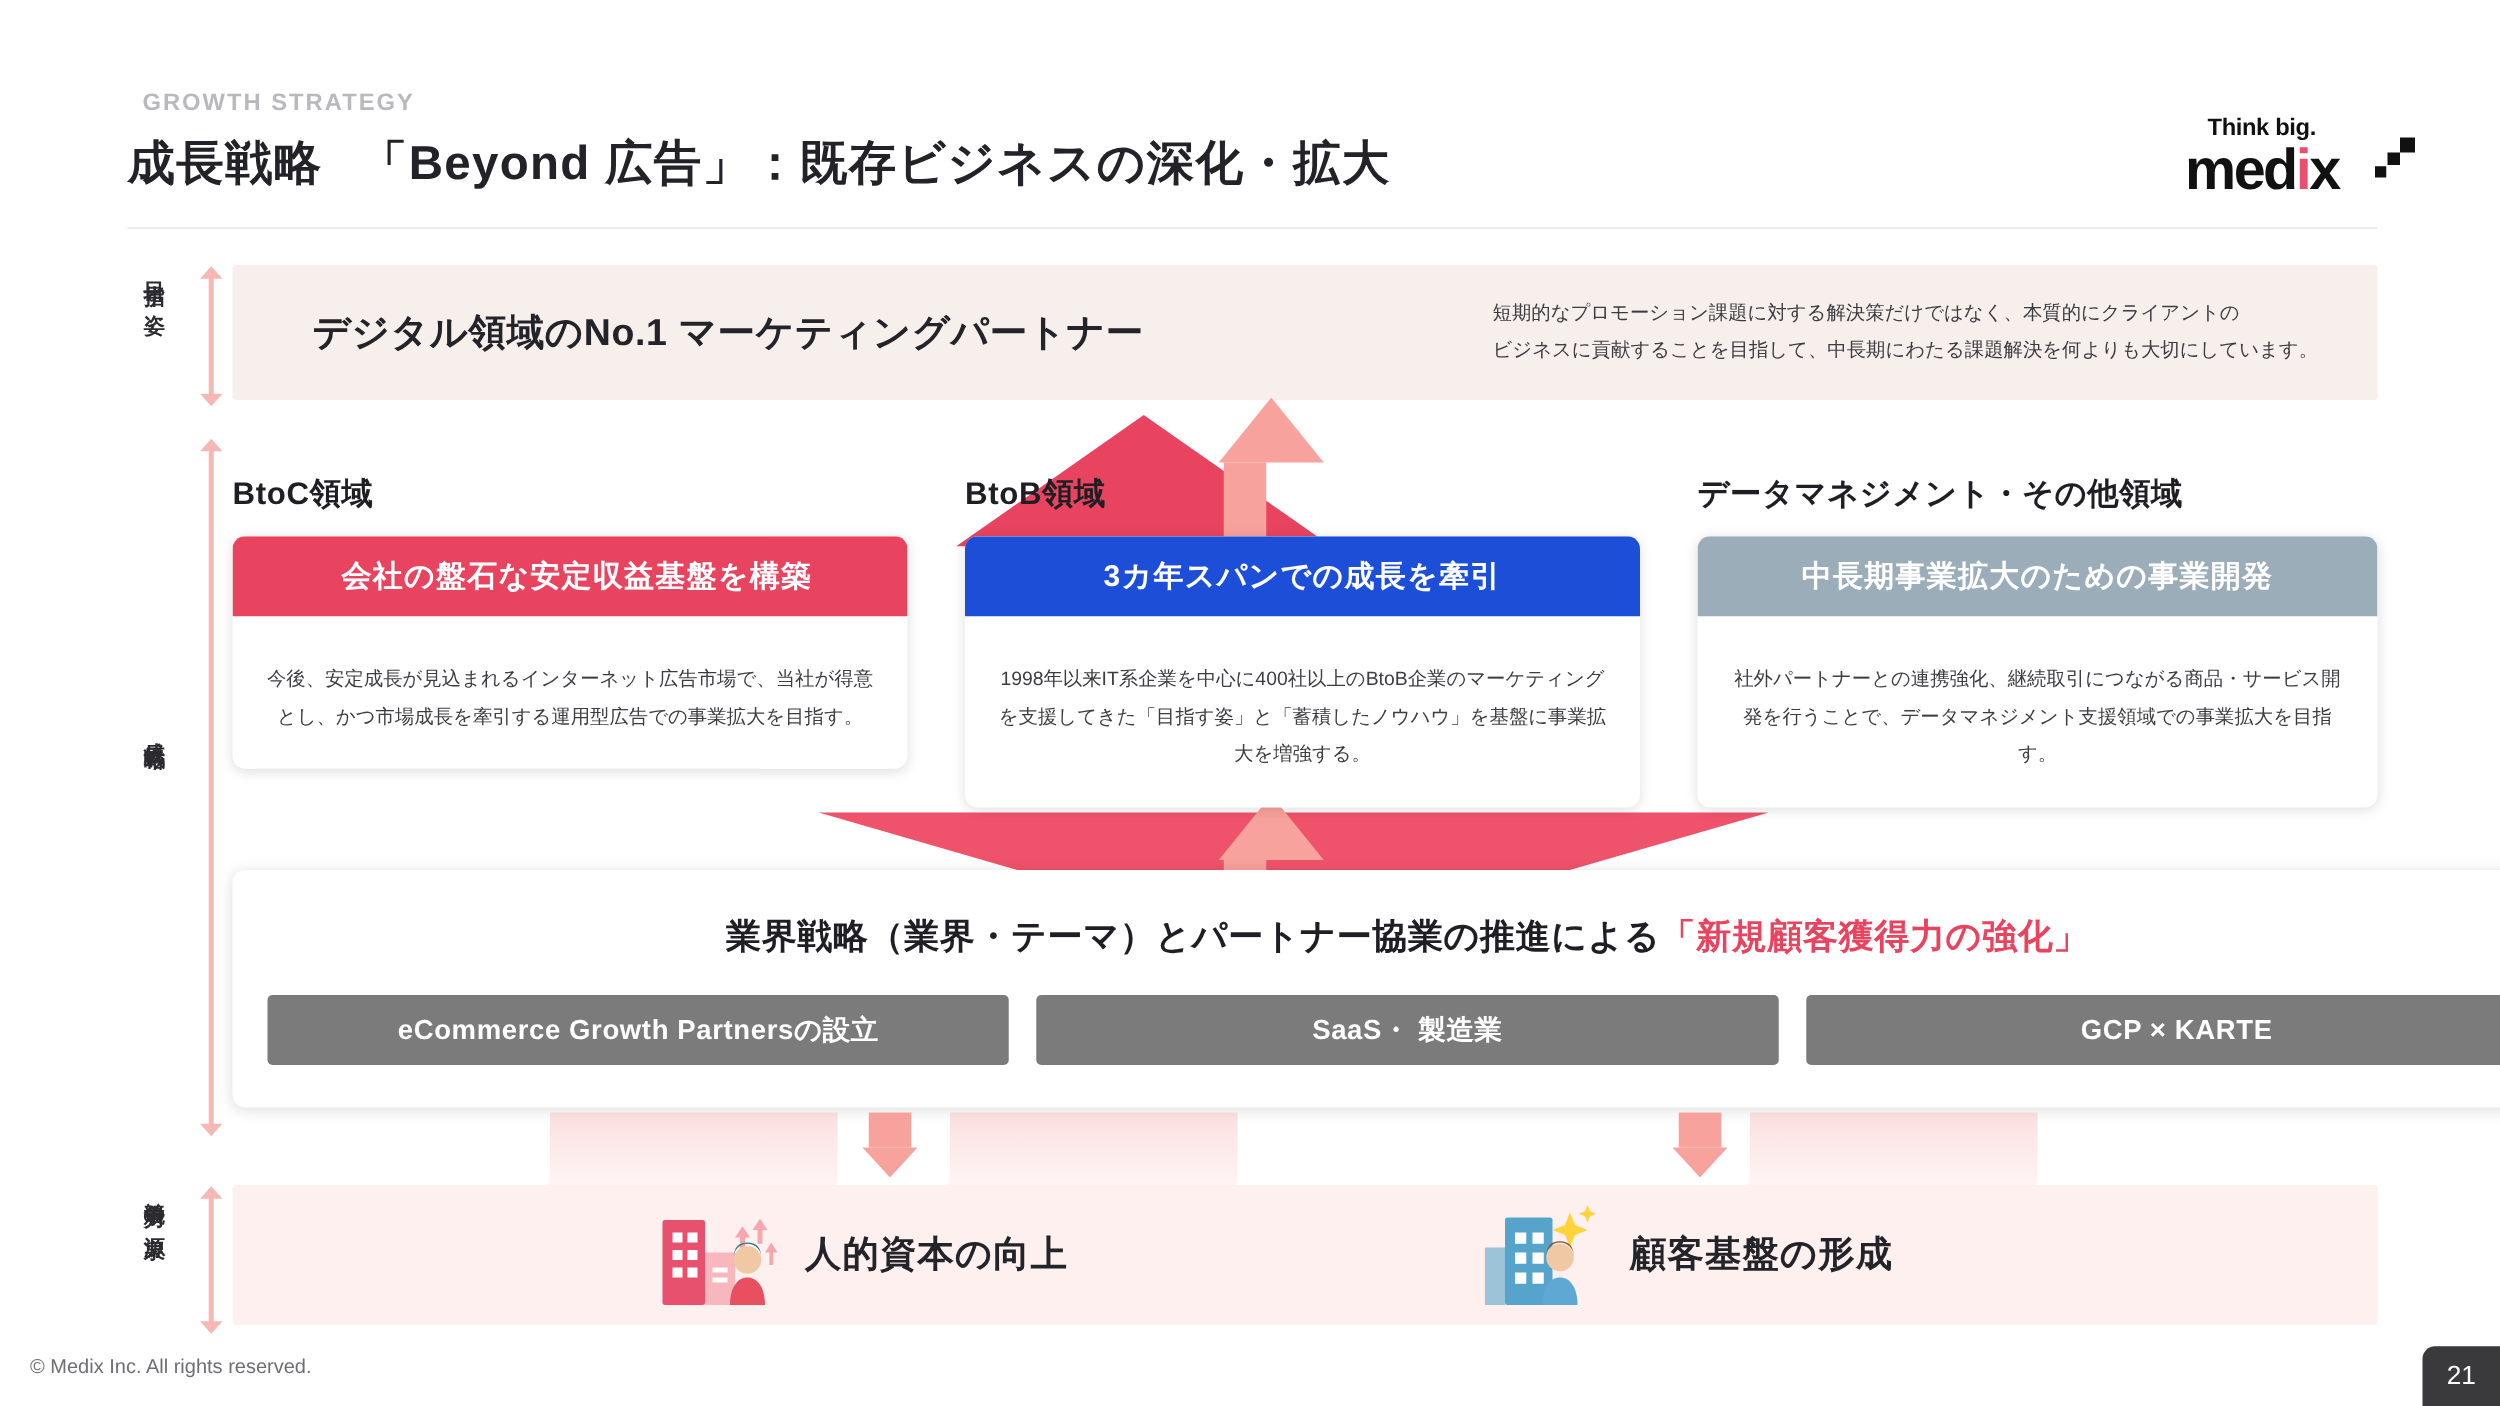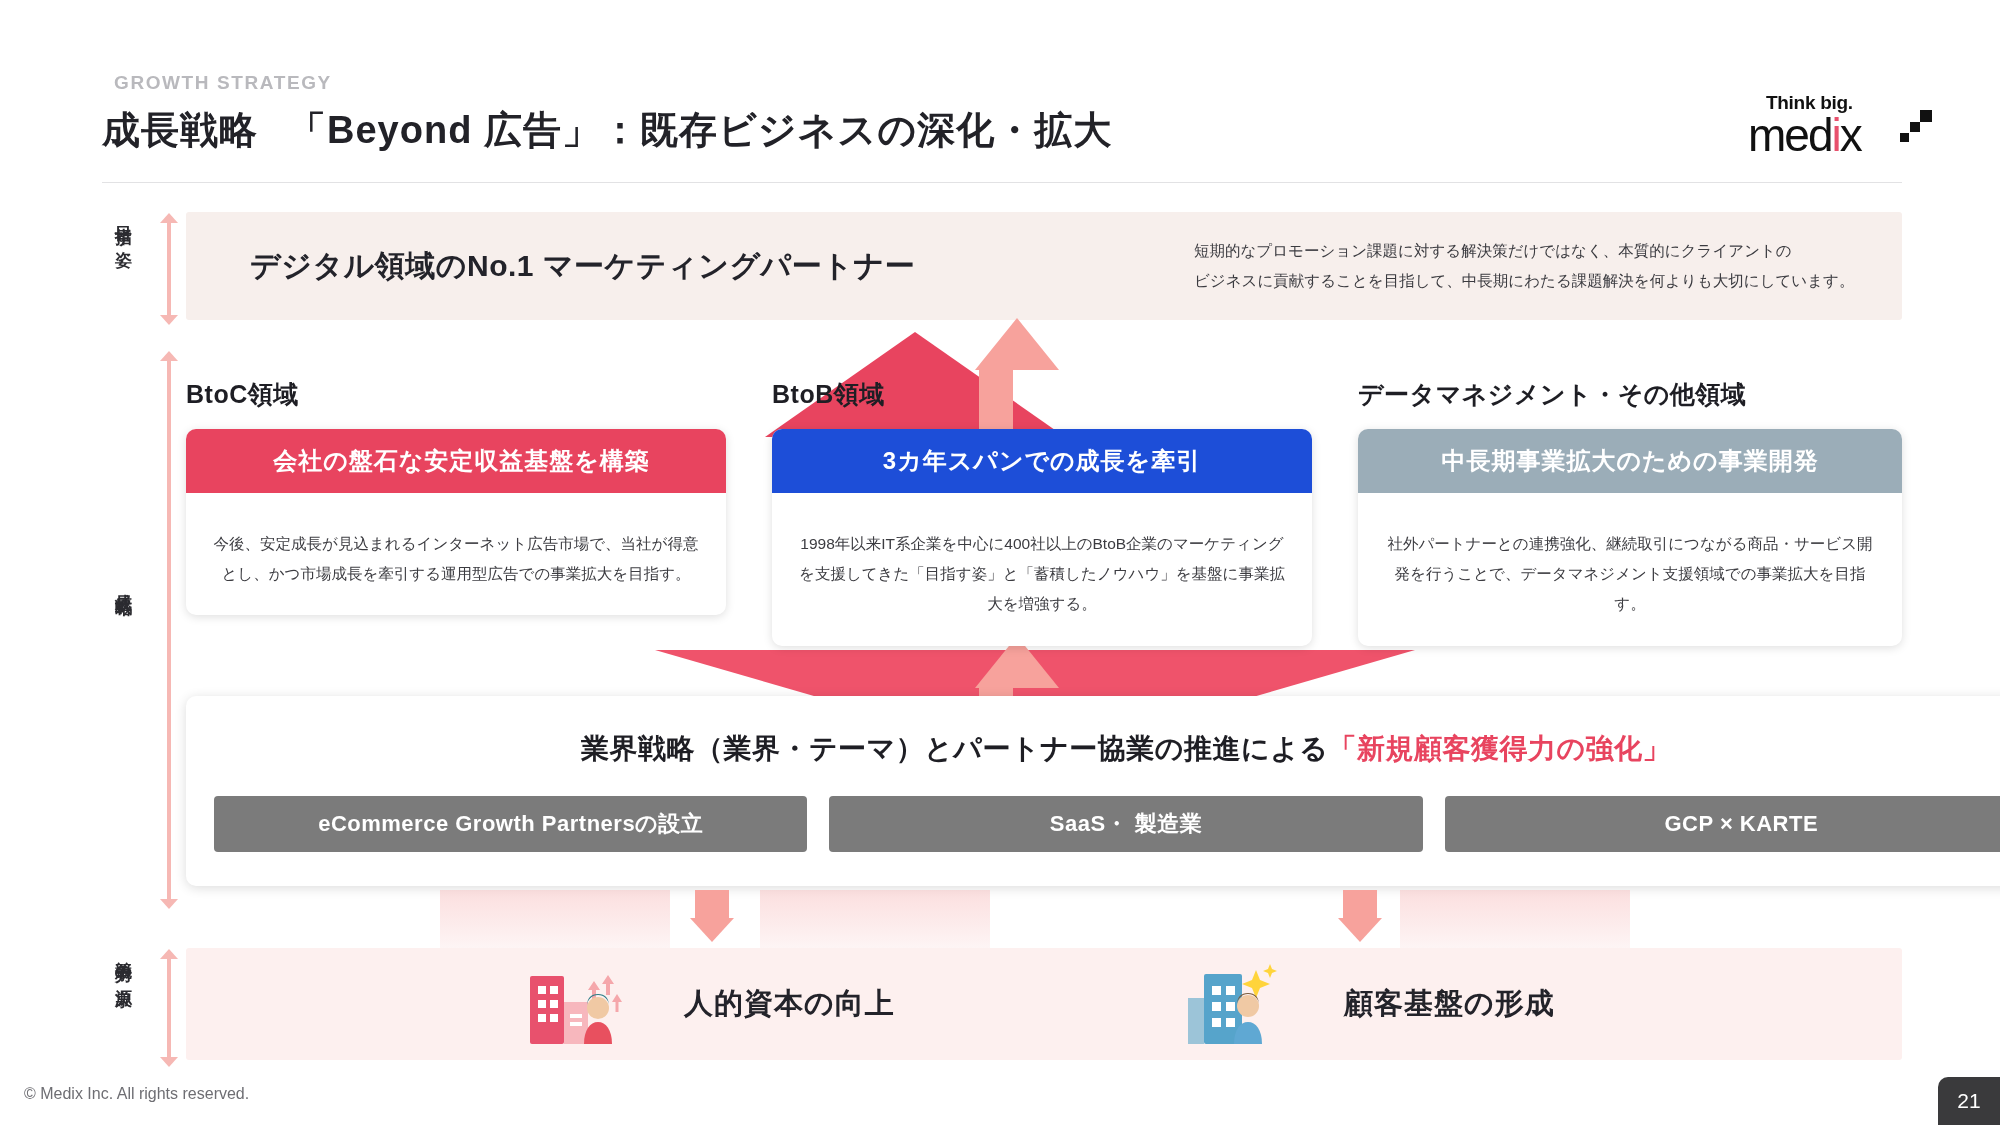--- a/index.html
+++ b/index.html
@@ -25,21 +25,21 @@
   .rule{
     position:absolute;left:102px;top:182px;width:1800px;height:1px;
     background:#e2e2e4;
   }
   .logo{position:absolute;right:72px;top:92px;width:180px;text-align:left;}
   .logo .think{
     font-size:19px;font-weight:700;color:#111;letter-spacing:-.3px;
     margin-left:18px;
   }
   .logo .brand{
-    font-size:46px;font-weight:400;color:#111;letter-spacing:-2px;
+    font-size:46px;font-weight:700;color:#111;letter-spacing:-2px;
     line-height:.95;position:relative;
   }
   .logo .brand .i{color:#e8516d;}
   .logo .sqr{position:absolute;background:#111;}
   .logo .s1{width:12px;height:12px;right:-4px;top:-4px;}
   .logo .s2{width:10px;height:10px;right:8px;top:8px;}
   .logo .s3{width:9px;height:9px;right:19px;top:19px;}
 
   
   .axis{position:absolute;left:112px;width:76px;}
@@ -137,21 +137,21 @@
     position:absolute;top:890px;height:70px;width:240px;
     background:linear-gradient(to bottom,rgba(248,196,196,.55),rgba(252,232,232,.25));
   }
 
   
   .found{
     position:absolute;left:186px;top:948px;width:1716px;height:112px;
     background:#fdf0ef;border-radius:3px;display:flex;align-items:center;
   }
   .founditem{display:flex;align-items:center;gap:22px;}
-  .foundlabel{font-size:29px;font-weight:700;color:#23232a;letter-spacing:1px;margin-left:40px;}
+  .foundlabel{font-size:29px;font-weight:700;color:#23232a;letter-spacing:1px;}
 
   
   .copy{
     position:absolute;left:24px;bottom:22px;
     font-size:16px;color:#6e6e73;
   }
   .pagenum{
     position:absolute;right:0;bottom:0;width:62px;height:48px;
     background:#3a3a3c;border-top-left-radius:10px;
     display:flex;align-items:center;justify-content:center;

